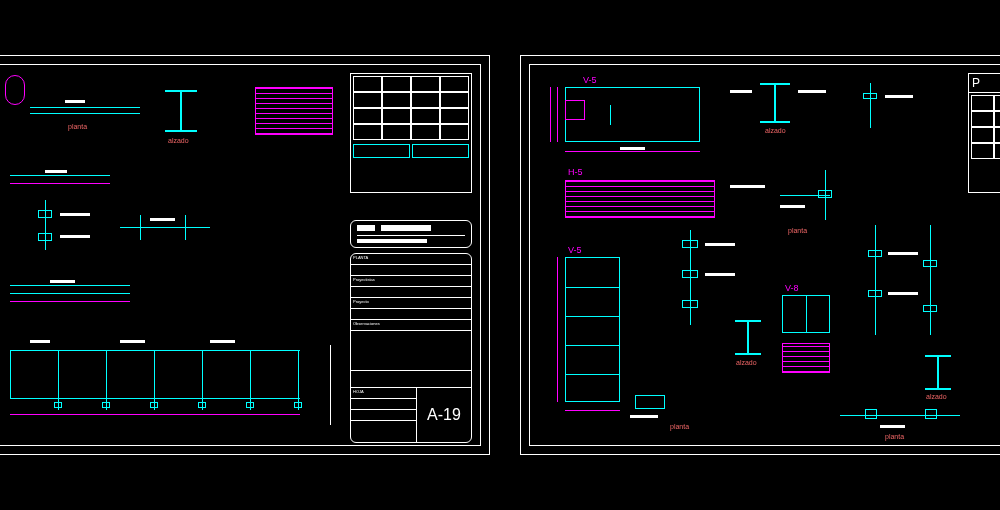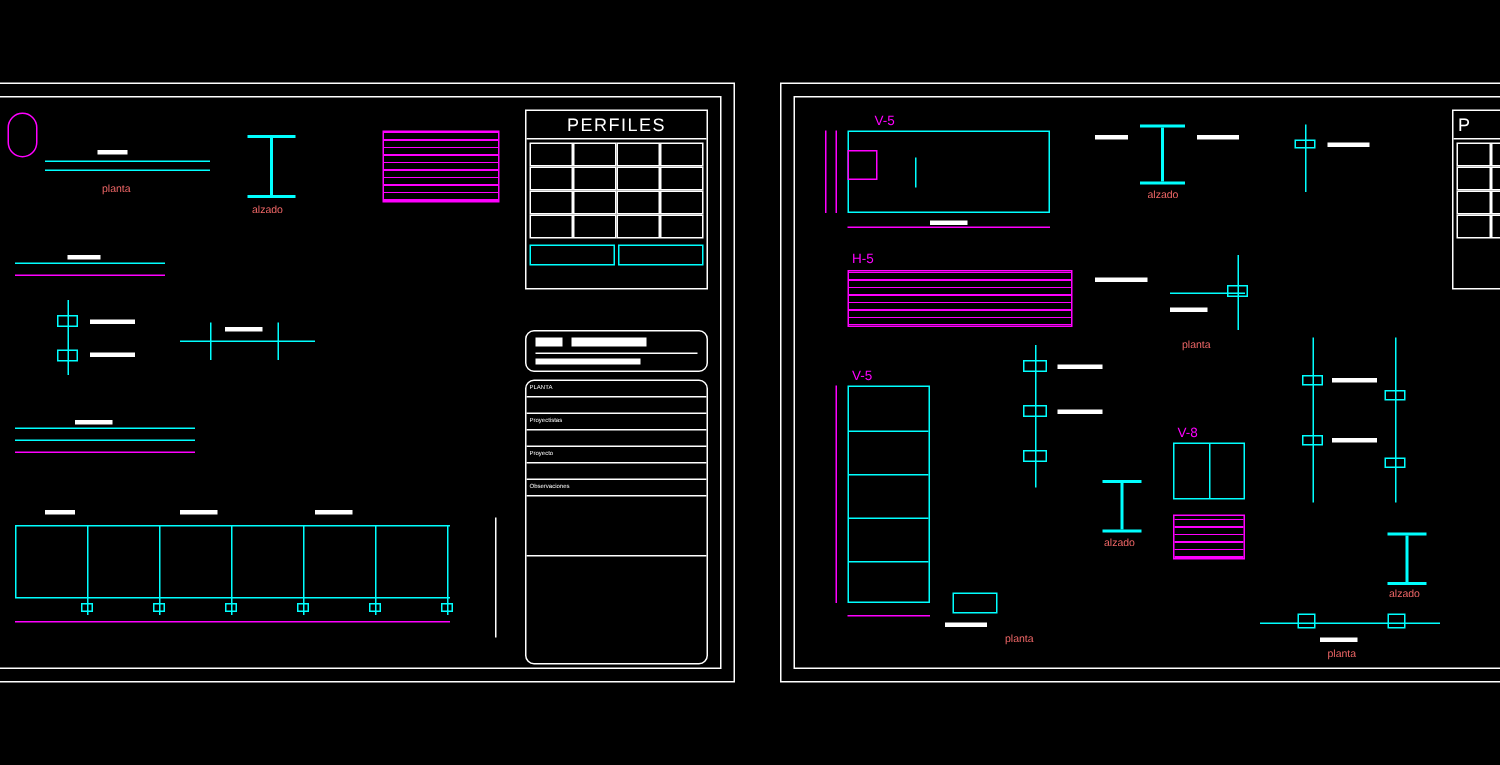--- a/index.html
+++ b/index.html
@@ -95,21 +95,20 @@
   <div class="el box cyan" style="left:284px;top:52px;width:8px;height:6px"></div>
   <div class="el dim" style="left:0;top:64px;width:290px"></div>
   <div class="el wblock" style="left:20px;top:-10px;width:20px;height:3px"></div>
   <div class="el wblock" style="left:110px;top:-10px;width:25px;height:3px"></div>
   <div class="el wblock" style="left:200px;top:-10px;width:25px;height:3px"></div>
 </div>
 
 <div class="el vline" style="left:340px;top:280px;height:80px;background:#fff"></div>
 
 <div class="el box wht" style="left:360px;top:8px;width:122px;height:120px">
-  <div class="perfiles-title">PERFILES</div>
   <div class="grid-cells" style="padding:2px">
     <div class="cell"></div>
             <div class="cell"></div>
             <div class="cell"></div>
             <div class="cell"></div>
     <div class="cell"></div>
             <div class="cell"></div>
             <div class="cell"></div>
             <div class="cell"></div>
     <div class="cell"></div>
@@ -144,20 +143,30 @@
           </div>
   <div class="tb-row"></div>
   <div class="tb-row">
             <div class="tb-txt">Proyecto</div>
           </div>
   <div class="tb-row"></div>
   <div class="tb-row">
             <div class="tb-txt">Observaciones</div>
           </div>
   <div class="tb-row" style="height:40px"></div>
+  <div class="el" style="left:0;bottom:0;width:100%;height:55px;border-top:1px solid #fff">
+    <div class="el" style="left:0;top:0;width:55%;height:100%;border-right:1px solid #fff">
+      <div class="tb-row">
+                <div class="tb-txt">HOJA</div>
+              </div>
+      <div class="tb-row"></div>
+              <div class="tb-row"></div>
+    </div>
+    <div class="el sheet-id" style="right:0;top:0;width:45%;height:100%;display:flex;align-items:center;justify-content:center">A-19</div>
+  </div>
 </div>
 
 </div>
 </div>
 
 <div class="sheet" style="left:520px;top:55px;width:510px;height:400px">
 <div class="inner">
 
 <div class="el lbl mag" style="left:53px;top:10px;font-size:9px">V-5</div>
 <div class="el box cyan" style="left:35px;top:22px;width:135px;height:55px"></div>

